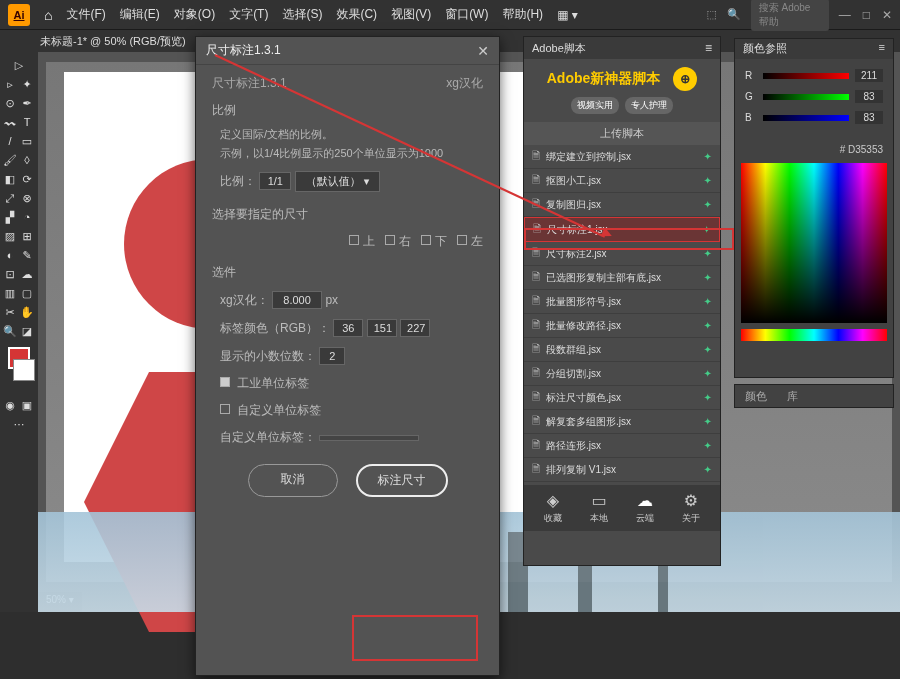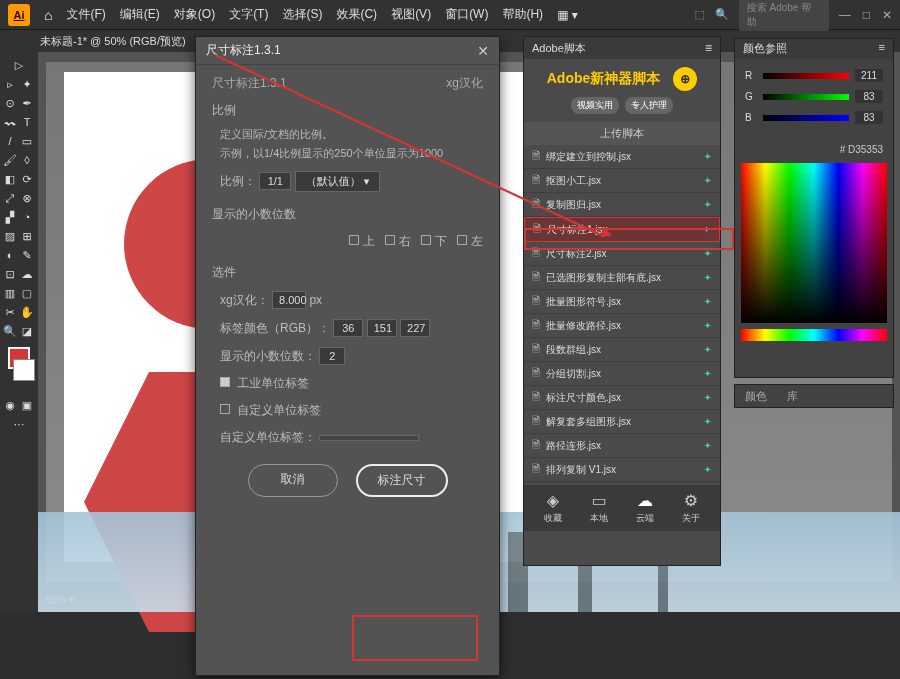--- a/index.html
+++ b/index.html
@@ -4,21 +4,21 @@
   <style>
     * { margin: 0; padding: 0; box-sizing: border-box; font-family: "Microsoft YaHei", sans-serif; }
     body { width: 900px; height: 679px; background: #2e2e2e; overflow: hidden; position: relative; color: #ccc; font-size: 11px; }
 
     
     .menubar { height: 30px; background: #323232; display: flex; align-items: center; padding: 0 8px; gap: 14px; border-bottom: 1px solid #1a1a1a; }
     .app-logo { width: 22px; height: 22px; background: #ff9a00; border-radius: 3px; display: flex; align-items: center; justify-content: center; font-weight: bold; color: #330000; font-size: 11px; text-decoration: underline; }
     .home-icon { color: #fff; font-size: 14px; }
     .menu-item { color: #ddd; font-size: 12px; cursor: pointer; }
     .menubar-right { margin-left: auto; display: flex; gap: 10px; align-items: center; }
-    .search-box { background: #444; padding: 2px 8px; border-radius: 3px; width: 90px; font-size: 10px; color: #888; }
+    .search-box { background: #444; padding: 2px 8px; border-radius: 3px; width: 78px; font-size: 10px; color: #888; }
     .win-btns { display: flex; gap: 12px; color: #aaa; font-size: 12px; }
 
     
     .doctab { height: 22px; background: #323232; padding-left: 40px; display: flex; align-items: center; font-size: 11px; color: #ddd; }
 
     
     .workspace { display: flex; height: 560px; }
 
     
     .toolbar { width: 38px; background: #323232; display: flex; flex-direction: column; gap: 1px; padding: 4px 2px; }
@@ -229,34 +229,34 @@
       <div style="font-size:11px;margin-bottom:4px;padding-left:8px">定义国际/文档的比例。</div>
       <div style="font-size:11px;margin-bottom:10px;padding-left:8px">示例，以1/4比例显示的250个单位显示为1000</div>
       <div style="padding-left:8px">
         <span>比例：</span>
         <span class="small-input">1/1</span>
         <span class="dropdown"><span>（默认值）</span> ▾</span>
       </div>
     </div>
 
     <div class="dialog-section">
-      <div style="margin-bottom:10px">显示的小数位数</div>
+      <div style="margin-bottom:10px">选择要指定的尺寸</div>
       <div style="text-align:right;margin-bottom:3px">
         <span class="checkbox"></span><span>上</span>&nbsp;&nbsp;
         <span class="checkbox"></span><span>右</span>&nbsp;&nbsp;
         <span class="checkbox"></span><span>下</span>&nbsp;&nbsp;
         <span class="checkbox"></span><span>左</span>
       </div>
     </div>
 
     <div class="dialog-section">
       <div style="margin-bottom:10px">选件</div>
       <div class="field-row" style="padding-left:8px">
         <span>xg汉化：</span>
-        <span class="small-input" style="width:34px">8.000</span>
+        <span class="small-input" style="width:50px">8.000</span>
         <span>px</span>
       </div>
       <div class="field-row" style="padding-left:8px">
         <span>标签颜色（RGB）：</span>
         <span class="small-input" style="width:30px">36</span>
         <span class="small-input" style="width:30px">151</span>
         <span class="small-input" style="width:30px">227</span>
       </div>
       <div class="field-row" style="padding-left:8px">
         <span>显示的小数位数：</span>

